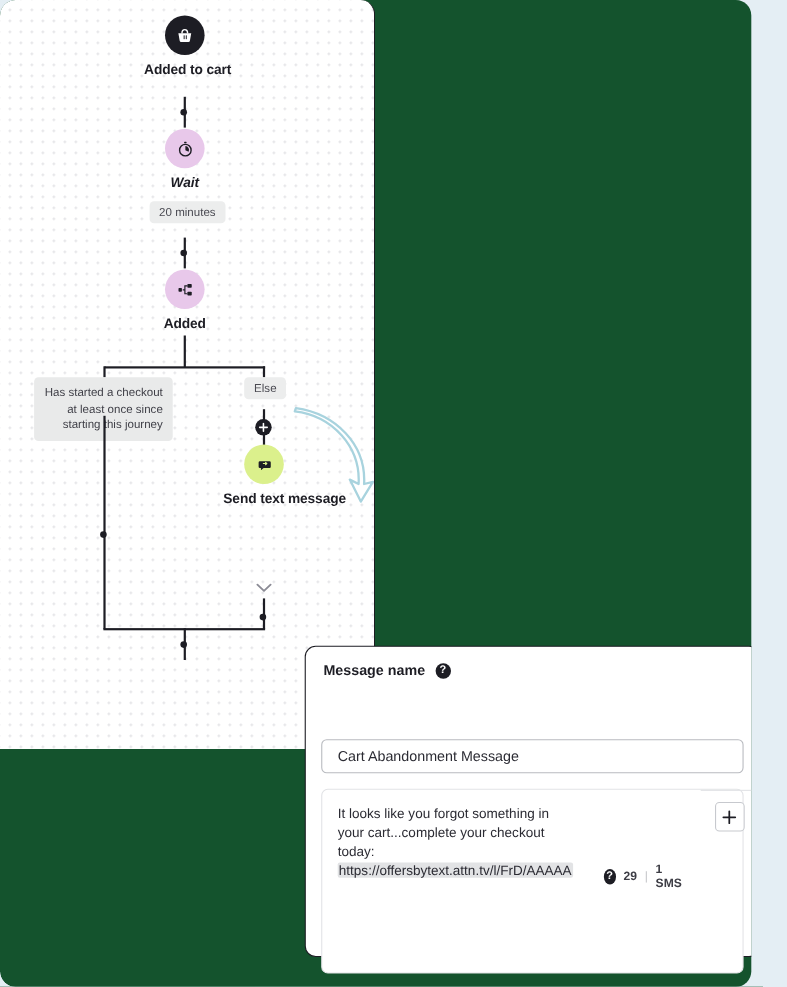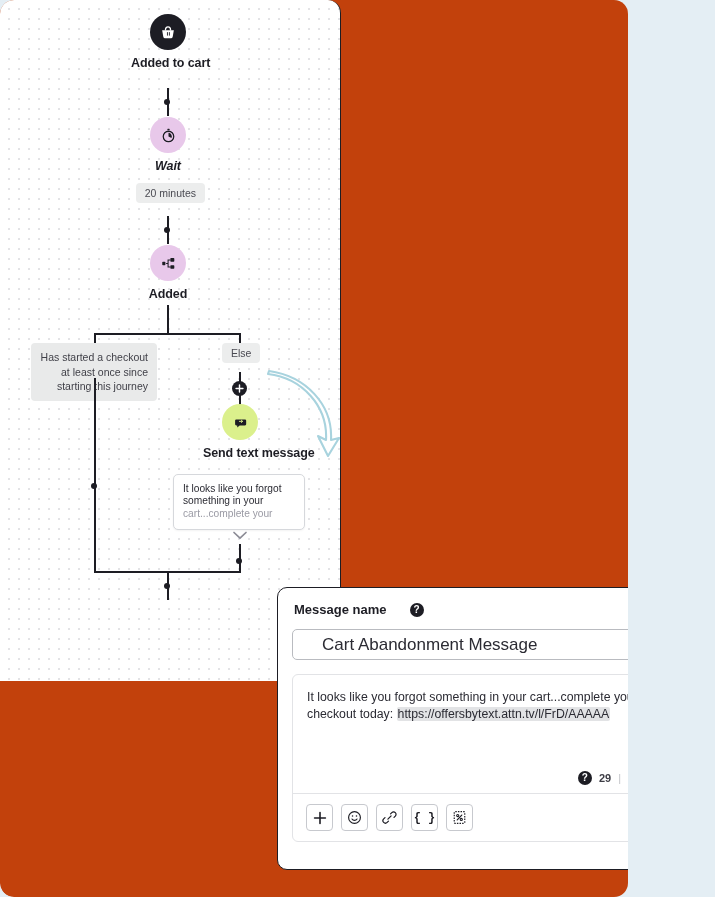--- a/index.html
+++ b/index.html
@@ -9,22 +9,22 @@
     font-family: "Liberation Sans", sans-serif;
     overflow: hidden;
   }
   body {
     background: #e4eef4;
     border-radius: 14px;
   }
 
   #root {
     position: relative;
-    width: 628px; height: 897px;
-    background: #c2410c;
+    width: 683px; height: 897px;
+    background: #14532d;
     border-radius: 14px;
     overflow: hidden;
   }
 
   
   #canvas {
     position: absolute;
     left: 0; top: 0;
     width: 341px; height: 681px;
     background: #ffffff;
@@ -127,21 +127,21 @@
   #panel {
     position: absolute;
     left: 277px; top: 587px;
     width: 414px; height: 283px;
     background: #ffffff;
     border: 1.5px solid #1d1d24;
     border-radius: 10px;
     padding: 14px 14px 0 14px;
   }
   .panel-head {
-    display: flex; align-items: center; gap: 23px;
+    display: flex; align-items: center; gap: 9px;
     margin: 0 0 12px 2px;
   }
   .panel-title {
     font-size: 13px;
     font-weight: bold;
     color: #1d1d24;
   }
   .help-dot {
     width: 14px; height: 14px;
     border-radius: 50%;
@@ -150,34 +150,35 @@
     font-size: 10px;
     font-weight: bold;
     display: flex; align-items: center; justify-content: center;
     line-height: 1;
   }
   .name-input {
     width: 100%;
     height: 31px;
     border: 1px solid #b9bbc0;
     border-radius: 5px;
-    padding: 0 29px;
-    font-size: 17px;
+    padding: 0 14px;
+    font-size: 13px;
     color: #2b2b33;
     font-family: "Liberation Sans", sans-serif;
     background: #fff;
     outline: none;
+    margin-top: 43px;
   }
   .editor-card {
     margin-top: 14px;
     border: 1px solid #e2e3e6;
     border-radius: 6px;
     height: 168px;
     display: flex;
-    flex-direction: column;
+    flex-direction: row;
     background: #fff;
   }
   .editor-body {
     flex: 1;
     padding: 14px 14px 0 14px;
     font-size: 12.3px;
     line-height: 17px;
     color: #2b2b33;
   }
   .link-chip {
@@ -294,25 +295,20 @@
           <path d="M10.4 10.4h4.2M13.2 8.8l1.8 1.6-1.8 1.6" stroke="#dbf08c" stroke-width="1.3" fill="none" stroke-linecap="round" stroke-linejoin="round"></path>
         </svg>
       </div>
       <div class="node-label">Send text message</div>
     </div>
 
     <svg style="position:absolute; left:266px; top:368px;" width="76" height="94" viewBox="0 0 76 94">
       <path d="M2 6 C36 10, 62 38, 60 72 L52 68 L62 88 L73 70 L65 72 C67 36, 39 8, 3 3 Z" fill="#ffffff" stroke="#a8d3de" stroke-width="2.1" stroke-linejoin="round"></path>
     </svg>
 
-    <div class="msg-preview" style="left:173px; top:474px;">
-      <div>It looks like you forgot</div>
-      <div>something in your</div>
-      <div class="faded">cart...complete your</div>
-    </div>
     <div class="chev" style="left:232px; top:527px;">
       <svg width="16" height="11" viewBox="0 0 16 11">
         <path d="M2 2.5 L8 8.2 L14 2.5" fill="none" stroke="#8b8b95" stroke-width="1.7" stroke-linecap="round" stroke-linejoin="round"></path>
       </svg>
     </div>
 
     <div class="conn vline" style="left:239px; top:544px; height:28px;"></div>
     <div class="dot" style="left:236px; top:558px;"></div>
 
     <div class="conn hline" style="left:94px; top:571px; width:147px;"></div>

